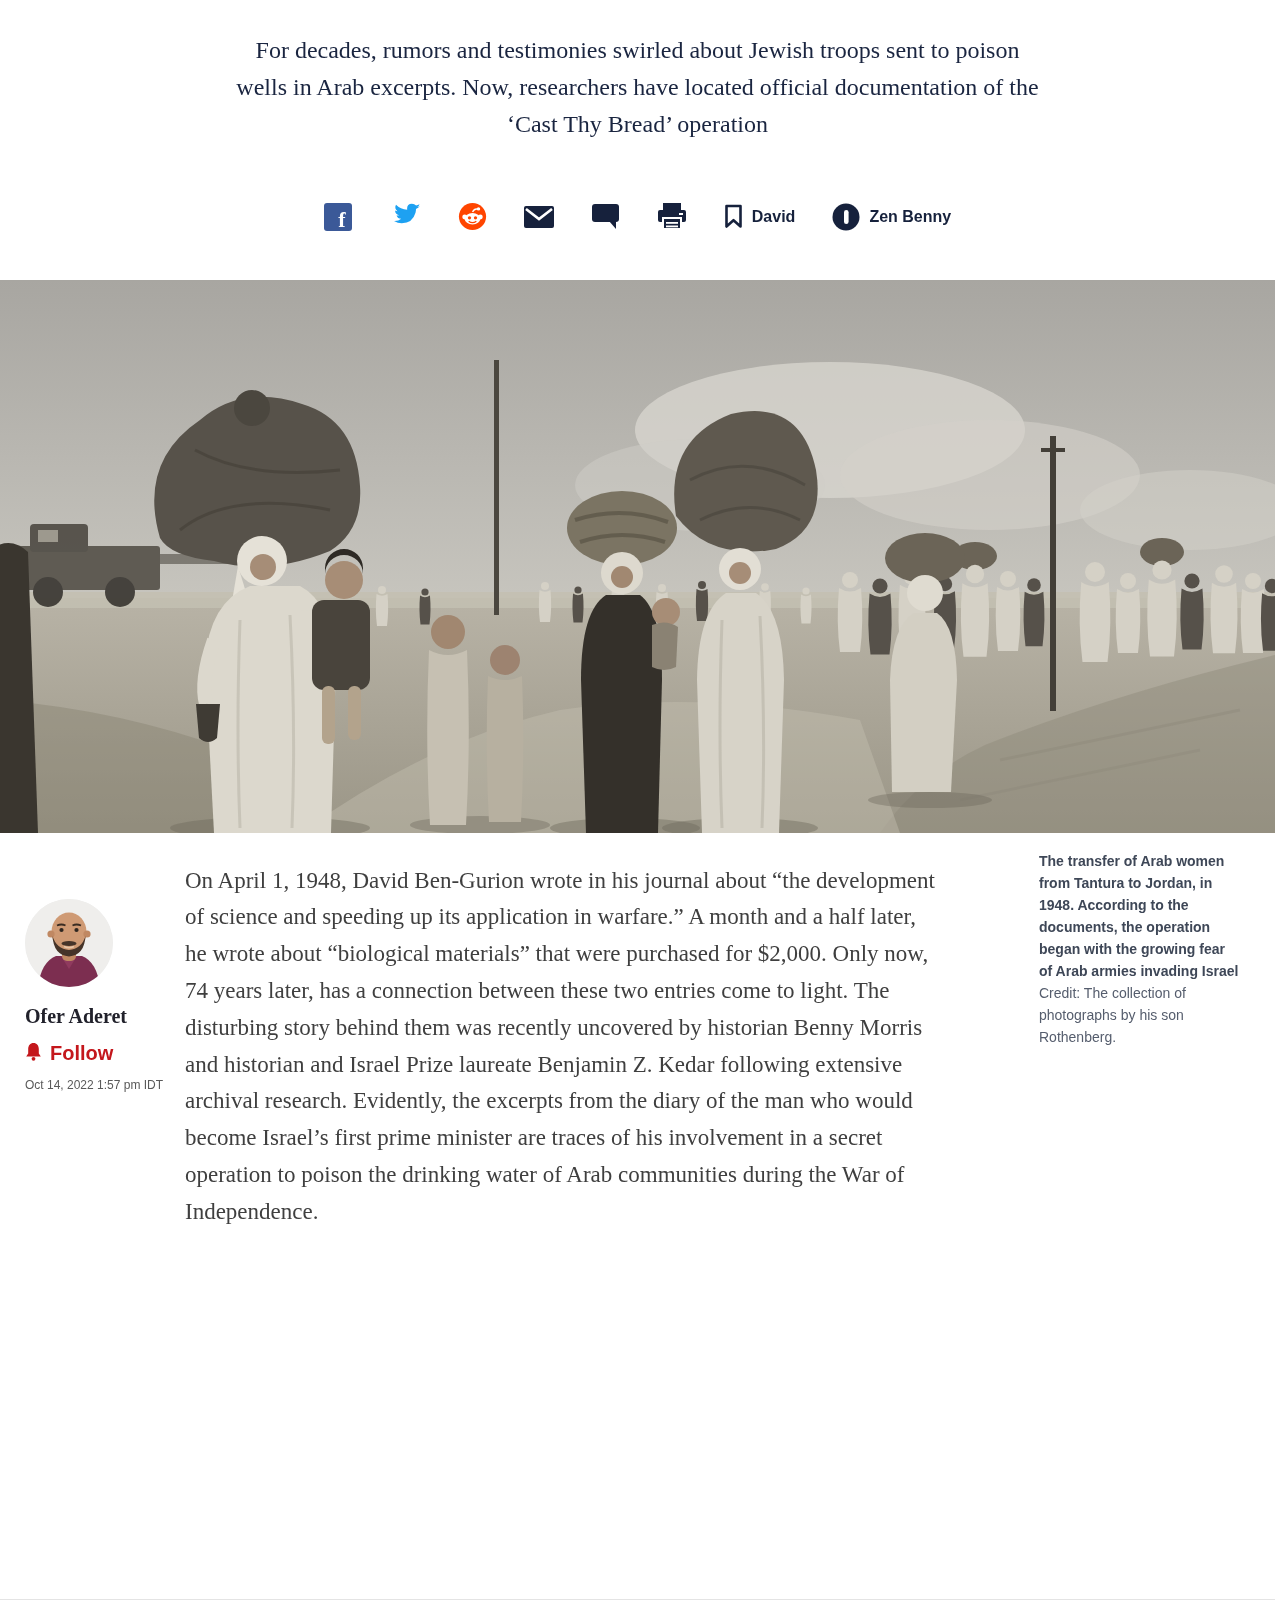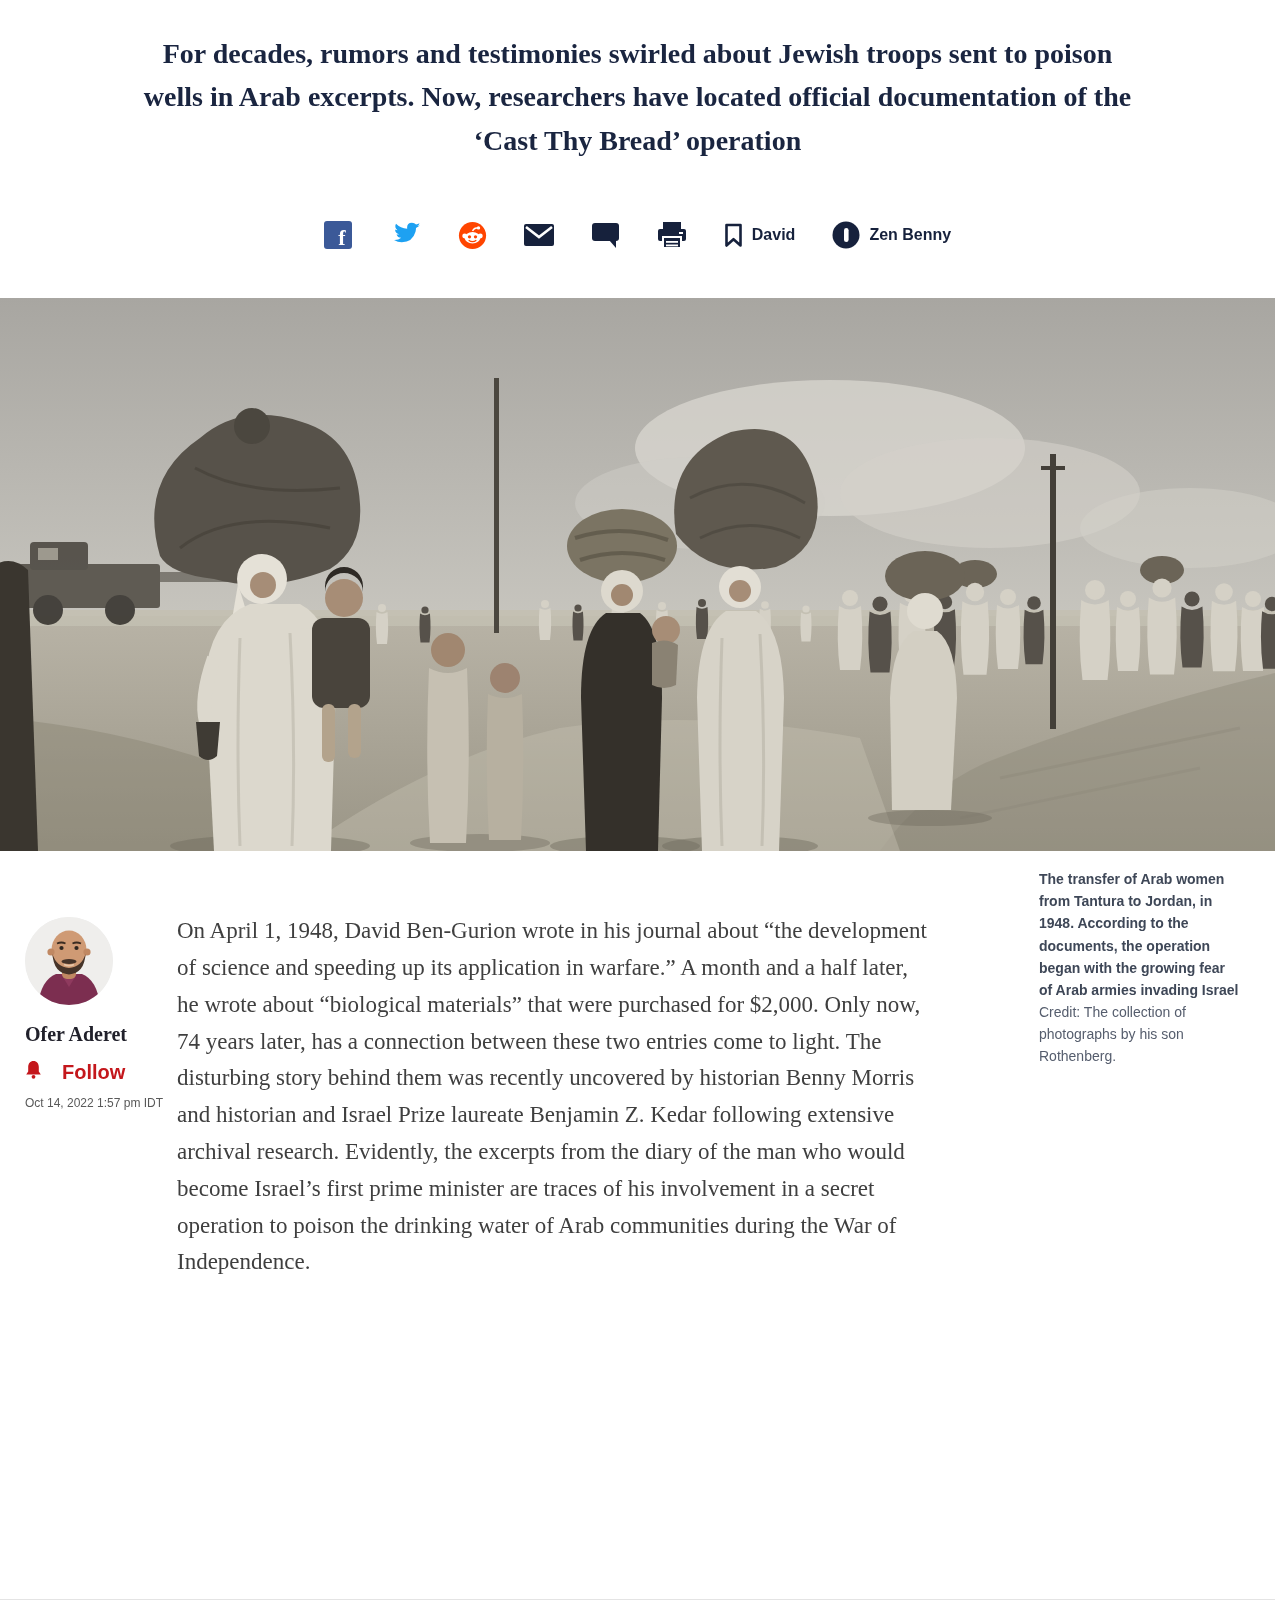--- a/index.html
+++ b/index.html
@@ -21,22 +21,22 @@
     font-size: 63px;
     line-height: 1.31;
     letter-spacing: -1px;
     color: #16213c;
   }
   .headline .hl-line { display: block; }
   .subhead {
     margin: 26px auto 0;
     max-width: 1110px;
     font-family: "Liberation Serif", serif;
-    font-weight: 700;
-    font-size: 28px;
+    font-weight: 400;
+    font-size: 24px;
     line-height: 1.55;
     color: #1a2540;
   }
   .subhead .sh-line { display: block; }
   
   .share-row {
     margin-top: 54px;
     display: flex;
     justify-content: center;
     align-items: center;
@@ -63,29 +63,29 @@
   }
   .author-name {
     margin-top: 18px;
     font-family: "Liberation Serif", serif;
     font-weight: 700; font-size: 20px; color: #21212b;
     cursor: pointer;
   }
   .follow-btn {
     margin-top: 14px;
     background: none; border: none; padding: 0; cursor: pointer;
-    display: flex; align-items: center; gap: 20px;
+    display: flex; align-items: center; gap: 8px;
     font-family: "Liberation Sans", sans-serif;
     font-weight: 700; font-size: 20px; color: #c4171c;
   }
   .pub-date {
     margin-top: 10px;
     font-size: 12px; line-height: 1.5; color: #595959;
   }
-  .body-col { width: 752px; margin-left: 4px; padding-top: 62px; flex-shrink: 0; }
+  .body-col { width: 752px; margin-left: 12px; padding-top: 30px; flex-shrink: 0; }
   .body-col p {
     font-family: "Liberation Serif", serif;
     font-size: 23px; line-height: 1.6; color: #3f3f3f;
   }
   .caption-rail {
     width: 202px; margin-left: auto; margin-right: 34px;
     padding-top: 17px; 
     font-size: 14px; line-height: 1.58;
   }
   .cap-bold { font-weight: 700; color: #3e4757; }

